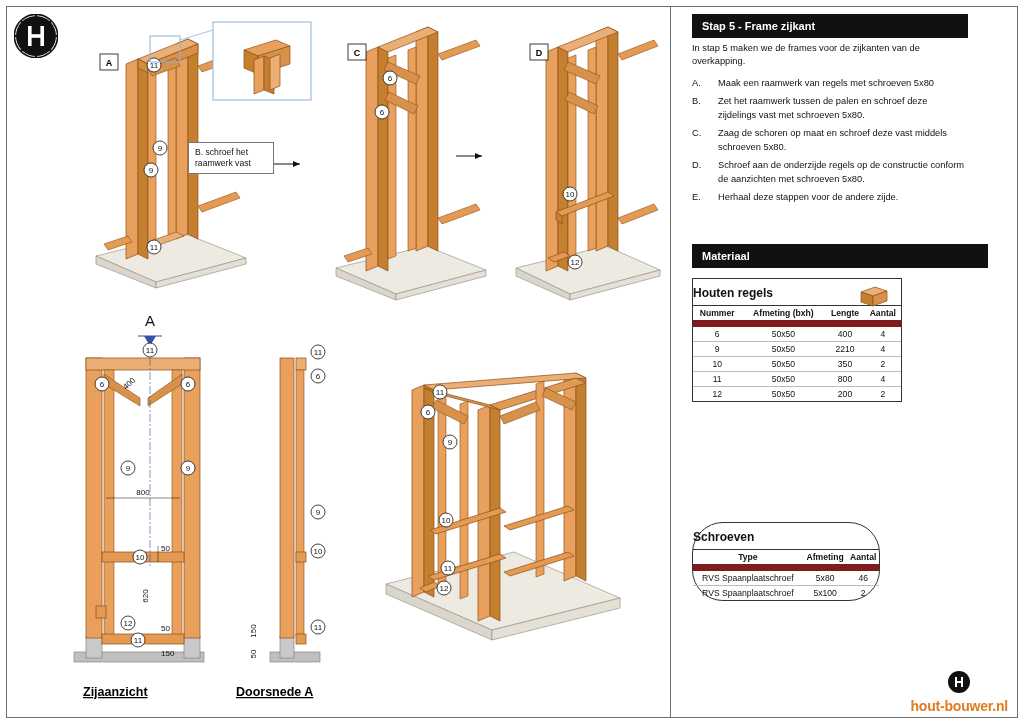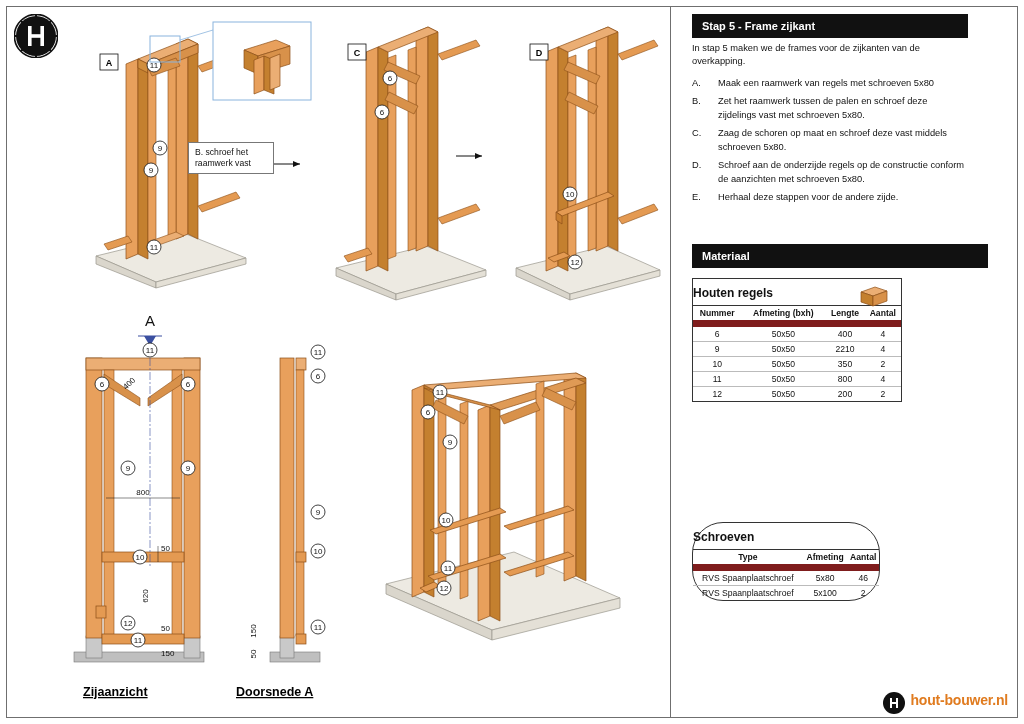--- a/index.html
+++ b/index.html
@@ -23,21 +23,21 @@
   .tablebox{border:1px solid #333;background:#fff;box-sizing:border-box;position:relative;}
   .tbl-title{font-weight:bold;font-size:12px;padding:7px 0 5px 0;}
   table.mat{border-collapse:collapse;width:100%;font-size:8.6px;}
   table.mat th{border-top:1px solid #333;border-bottom:7px solid #7f1d1d;padding:2px 0;font-weight:bold;}
   table.mat td{padding:2px 0;text-align:center;}
   table.mat tr.r td{border-bottom:1px solid #bbb;}
   table.mat tr.last td{border-bottom:none;}
   .woodicon{position:absolute;right:12px;top:5px;width:30px;height:24px;}
 
   
-  .footer-logo{position:absolute;right:16px;bottom:10px;display:flex;align-items:flex-start;gap:5px;}
+  .footer-logo{position:absolute;right:16px;bottom:10px;display:flex;align-items:center;gap:5px;flex-direction:column;}
   .fl-badge{width:22px;height:22px;border-radius:50%;background:#111;position:relative;}
   .fl-text{font-size:14px;font-weight:bold;color:#E07B1F;letter-spacing:-0.2px;}
 
   
   svg{display:block;}
   .cal{font-size:8px;fill:#111;font-family:"Liberation Sans",sans-serif;}
   .lbl{font-size:9px;fill:#111;font-family:"Liberation Sans",sans-serif;}
   .callout circle{fill:#fff;stroke:#111;stroke-width:0.8;}
   .boxlabel{font-size:9px;font-weight:bold;}
   .capt{font-size:12.5px;font-weight:bold;text-decoration:underline;}

